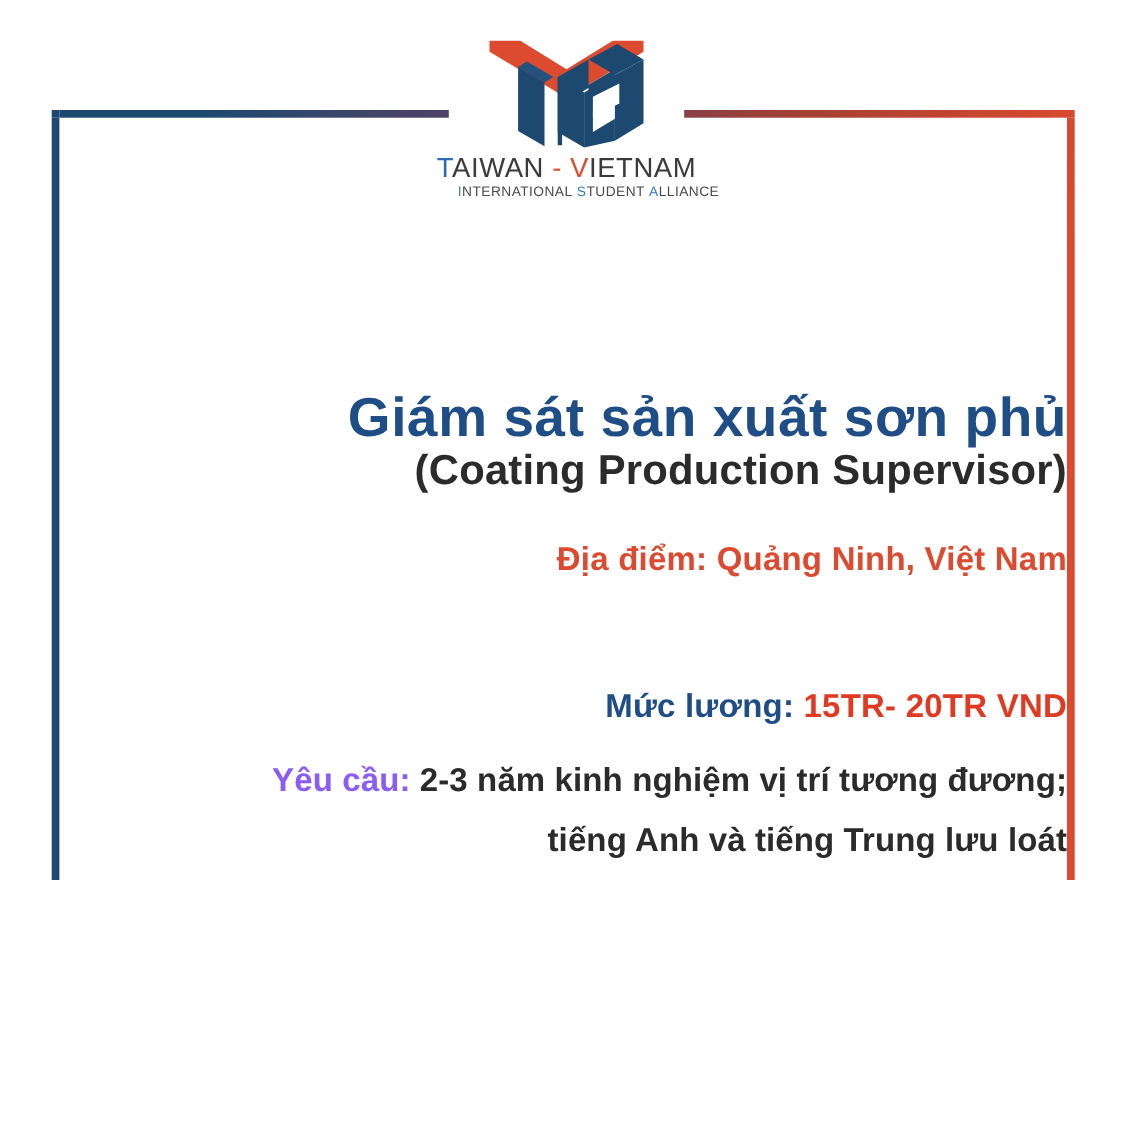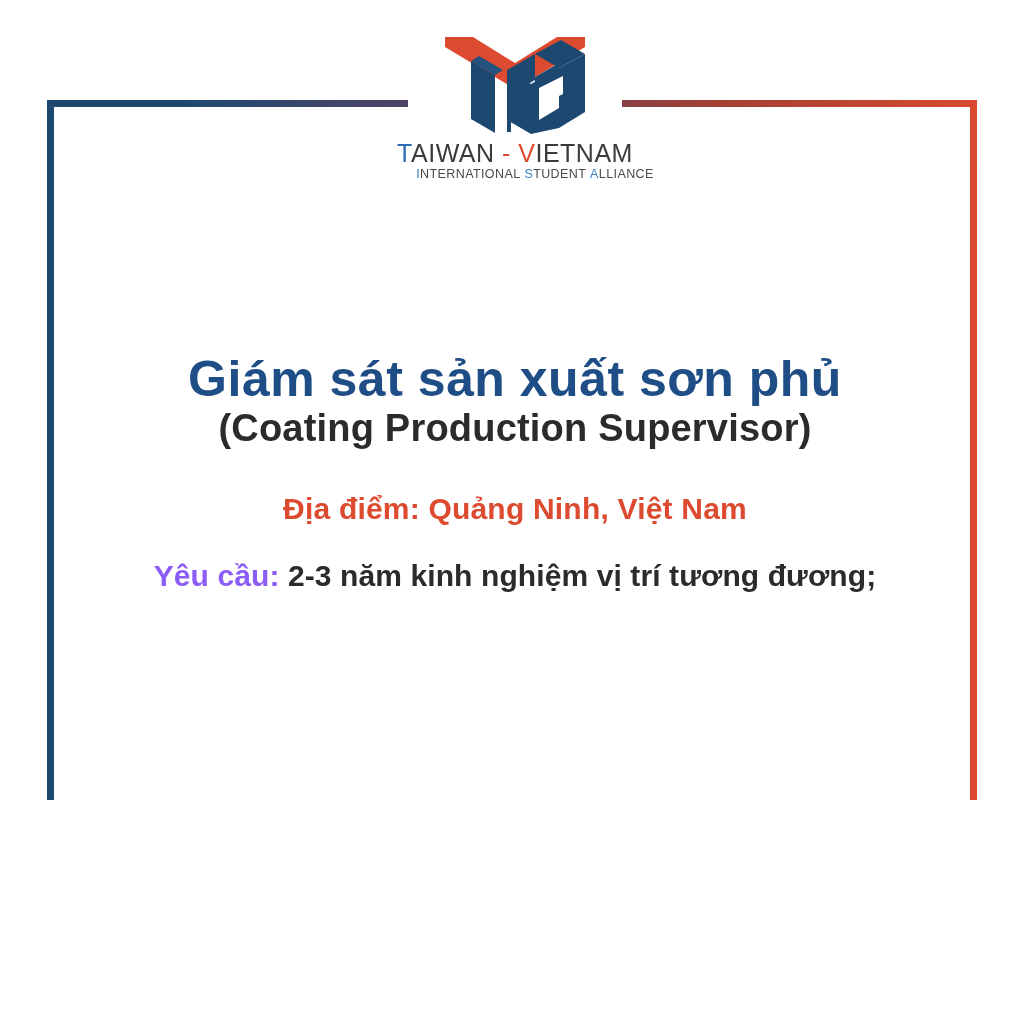--- a/index.html
+++ b/index.html
@@ -91,21 +91,21 @@
     letter-spacing: 2.5px;
     color: #3a3a3a;
   }
 
   
   .content {
     position: absolute;
     left: 60px;
     right: 60px;
     top: 352px;
-    text-align: center;
+    text-align: right;
   }
   .job-title {
     font-size: 50px;
     font-weight: 700;
     color: #1f4e87;
     letter-spacing: 0.5px;
     line-height: 1.08;
     margin: 0;
   }
   .job-title-en {
@@ -172,21 +172,26 @@
     </div>
   </div>
 
 
   <div class="content">
     <div class="job-title">Giám sát sản xuất sơn phủ</div>
     <div class="job-title-en">(Coating Production Supervisor)</div>
 
     <div class="location">Địa điểm: Quảng Ninh, Việt Nam</div>
 
+    <div class="salary">
+      <span class="label">Mức lương:</span>
+      <span class="value">15TR- 20TR VND</span>
+    </div>
 
     <div class="requirement">
       <span class="label">Yêu cầu:</span>
       <span class="value">2-3 năm kinh nghiệm vị trí tương đương;</span>
       <br>
+      <span class="value">tiếng Anh và tiếng Trung lưu loát</span>
     </div>
   </div>
 
 </div>
 
 </body></html>

